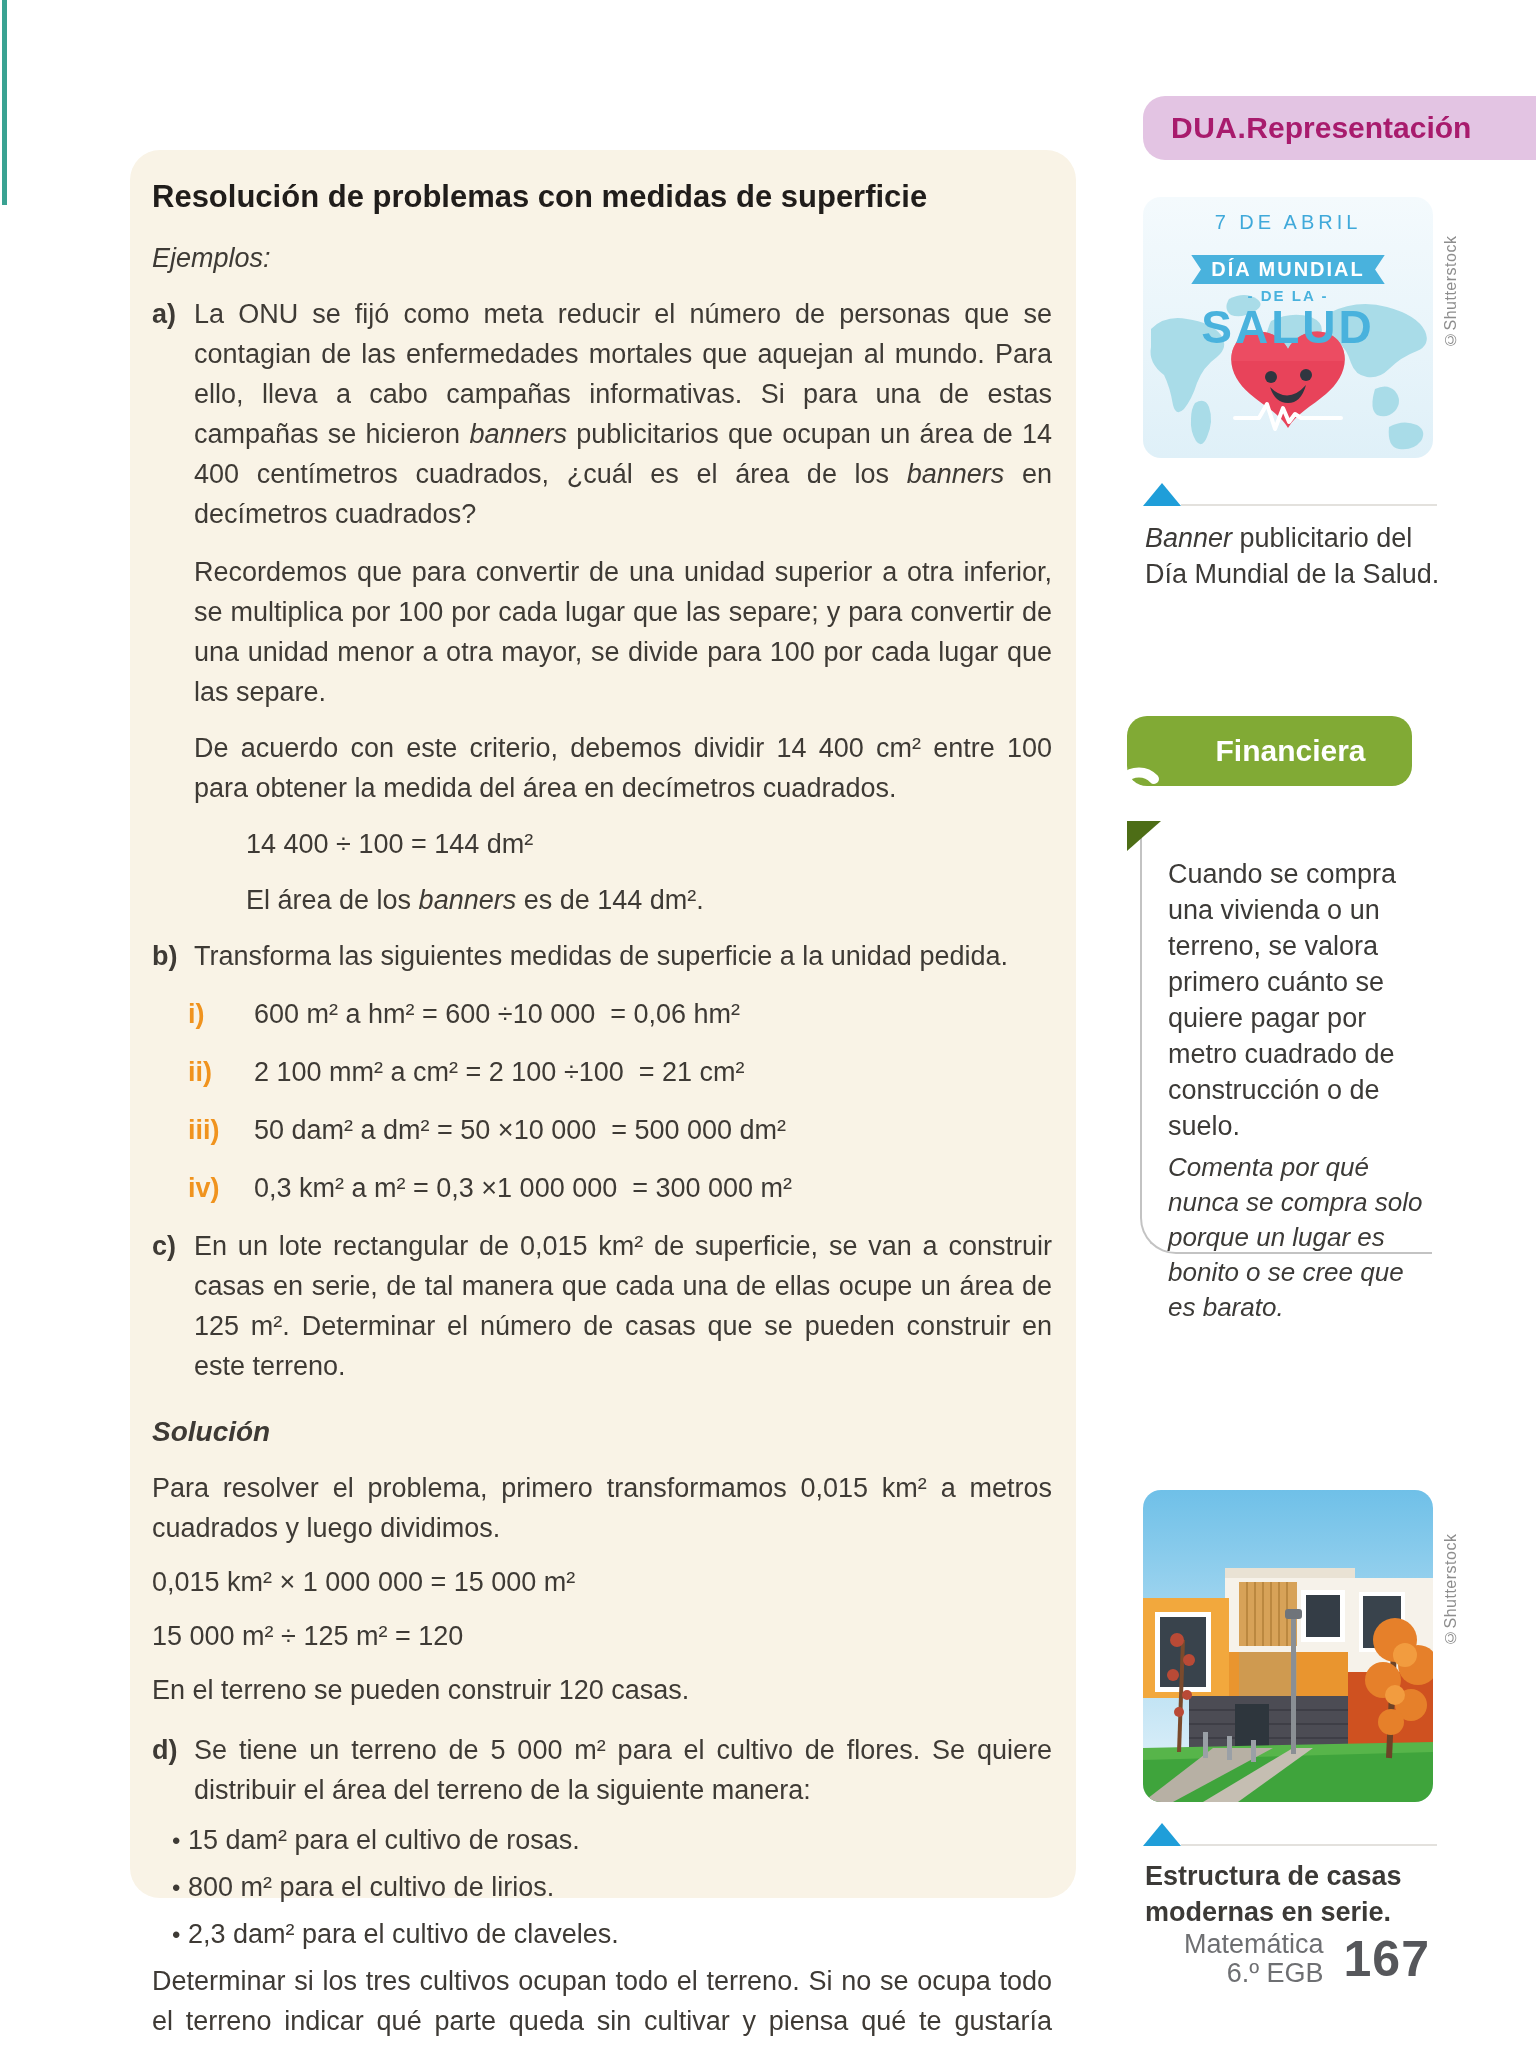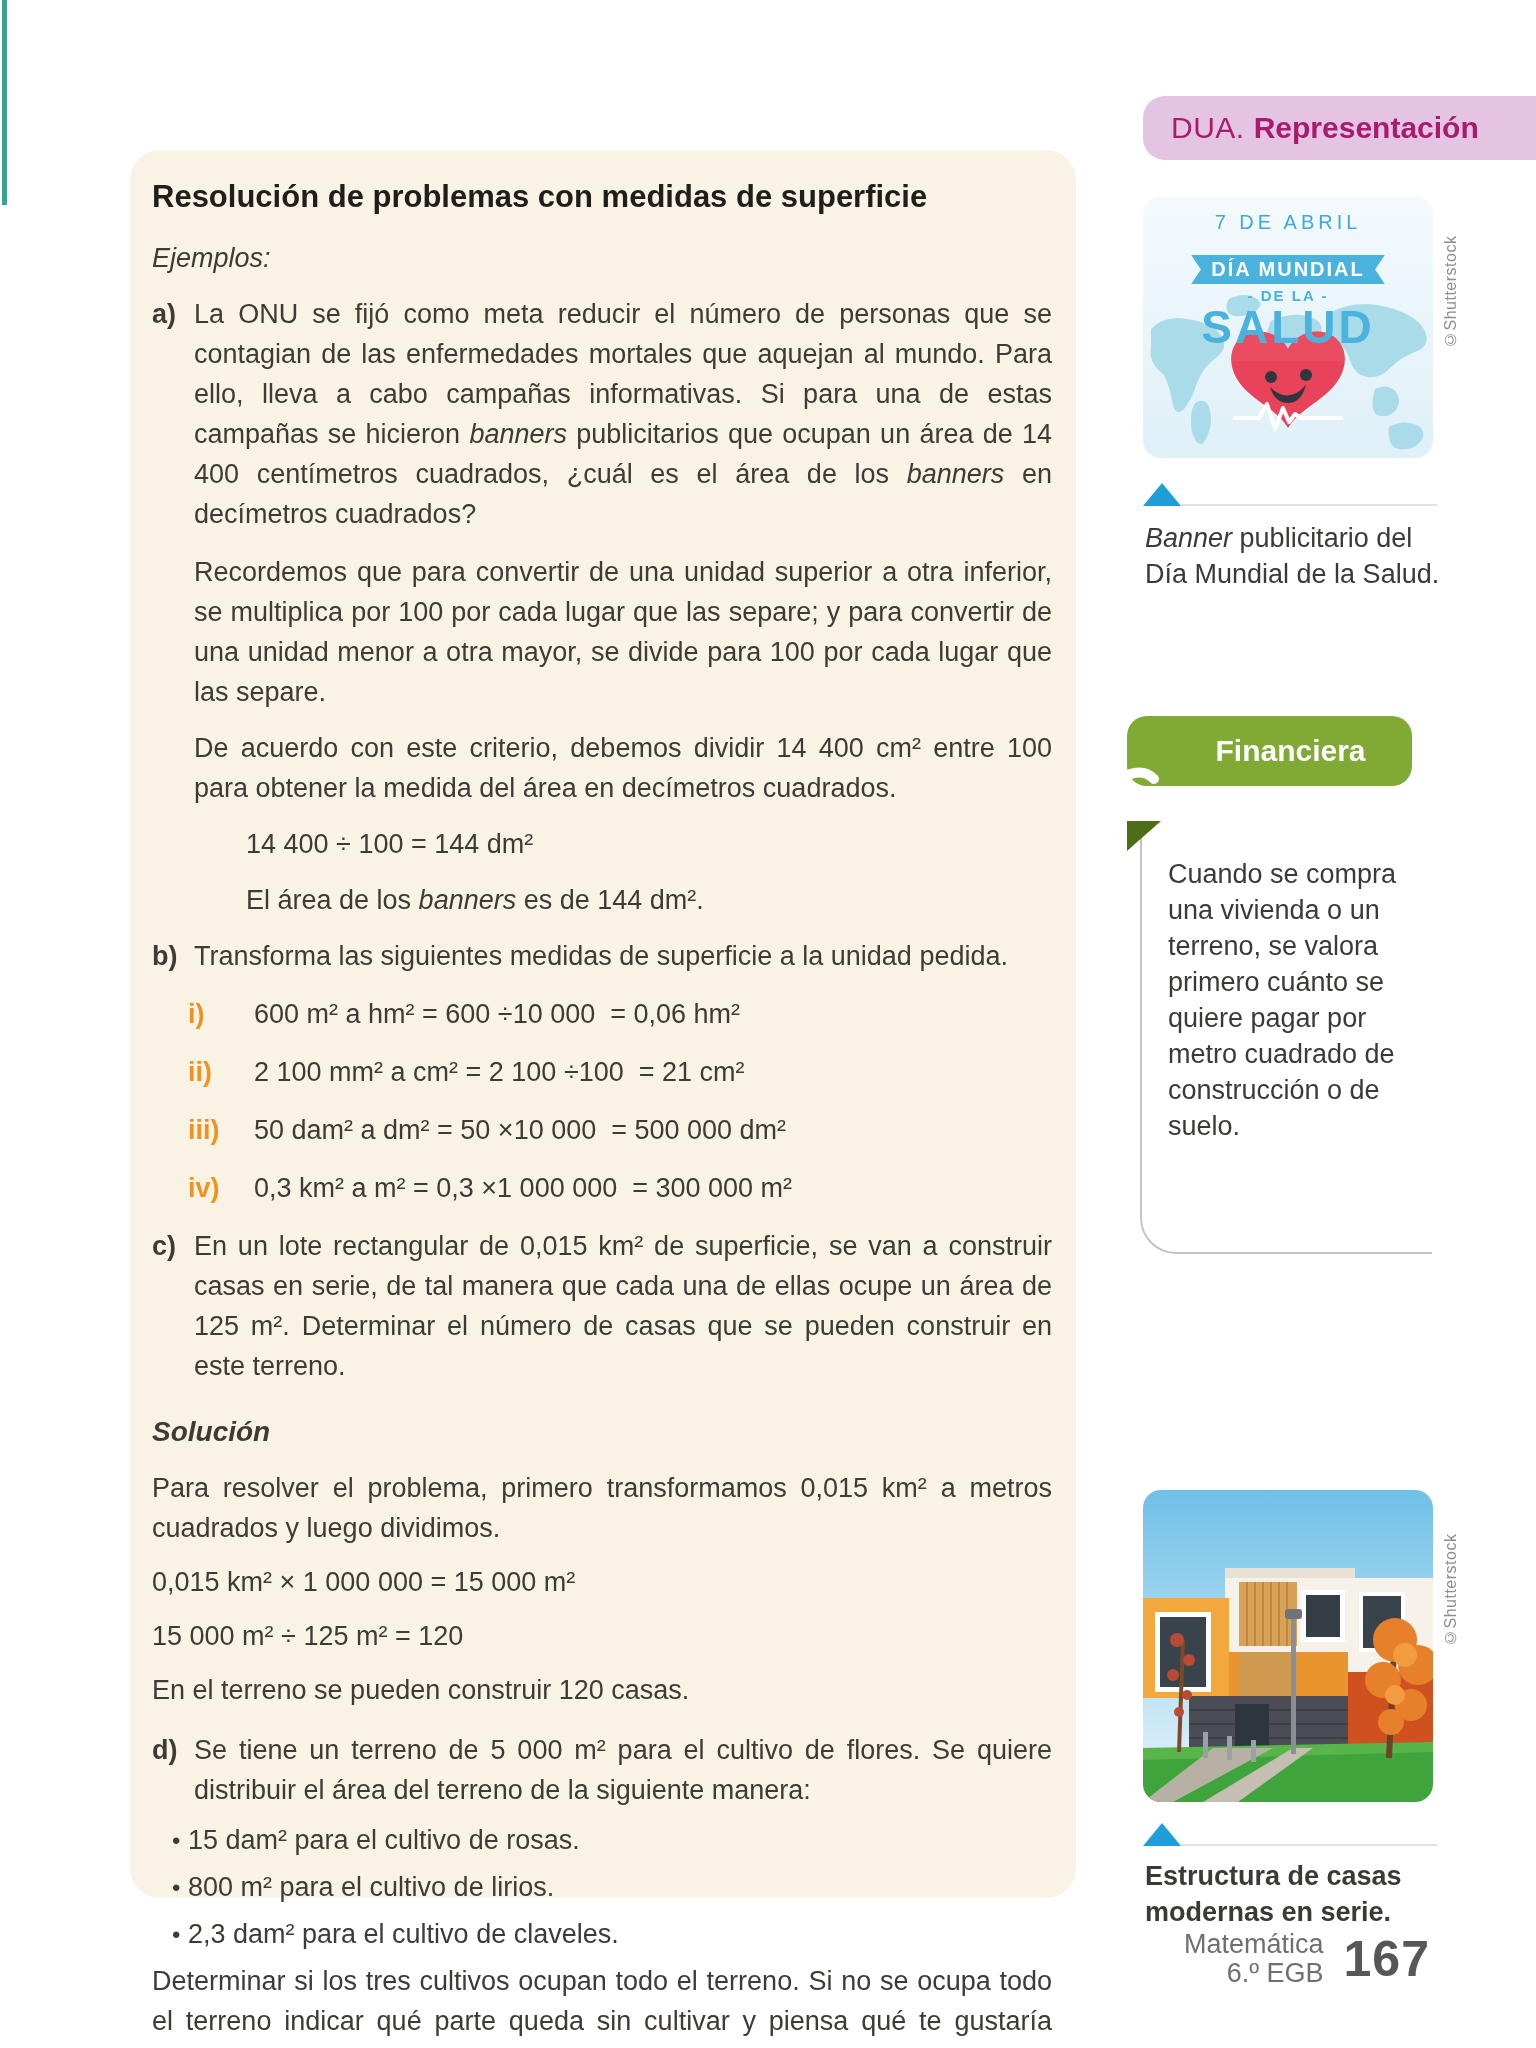--- a/index.html
+++ b/index.html
@@ -9,21 +9,21 @@
   }
   
   .side-rule{position:absolute;left:2px;top:0;width:5px;height:205px;background:#3aa292;}
 
   
   .dua-badge{
     position:absolute;left:1143px;top:96px;width:393px;height:64px;background:#e3c4e3;
     border-radius:22px 0 0 22px;display:flex;align-items:center;padding-left:28px;
     box-sizing:border-box;font-size:30px;color:#a81b6d;
   }
-  .dua-prefix{font-weight:normal;margin-right:9px;letter-spacing:.5px;}
+  .dua-prefix{font-weight:bold;letter-spacing:.5px;}
   .dua-label{font-weight:bold;}
 
   
   .main-box{
     position:absolute;left:130px;top:150px;width:946px;height:1748px;background:#f9f3e6;
     border-radius:30px;box-sizing:border-box;padding:28px 24px 0 22px;
     font-size:27px;line-height:40px;
   }
   .title{font-size:31px;line-height:38px;font-weight:bold;color:#201d1b;margin:0 0 22px 0;}
   .examples{font-style:italic;margin:0 0 16px 0;}
@@ -214,20 +214,21 @@
 
 <div class="fin-badge">
   <span>Financiera</span>
 </div>
 <svg class="fin-c" viewBox="0 0 58 58">
   <path d="M42 15 A 21 21 0 1 0 42 44" fill="none" stroke="#ffffff" stroke-width="10" stroke-linecap="round"></path>
 </svg>
 <div class="fin-fold"></div>
 <div class="fin-bubble">
   <div class="fin-body">Cuando se compra una vivienda o un terreno, se valora primero cuánto se quiere pagar por metro cuadrado de construcción o de suelo.</div>
+  <div class="fin-note">Comenta por qué nunca se compra solo porque un lugar es bonito o se cree que es barato.</div>
 </div>
 
 <div class="fig-house">
   <svg width="290" height="312" viewBox="0 0 290 312">
     <defs>
       <linearGradient id="sky" x1="0" y1="0" x2="0" y2="1">
         <stop offset="0" stop-color="#6fc0e8"></stop>
         <stop offset="0.55" stop-color="#b5def2"></stop>
         <stop offset="1" stop-color="#e9f5fb"></stop>
       </linearGradient>

